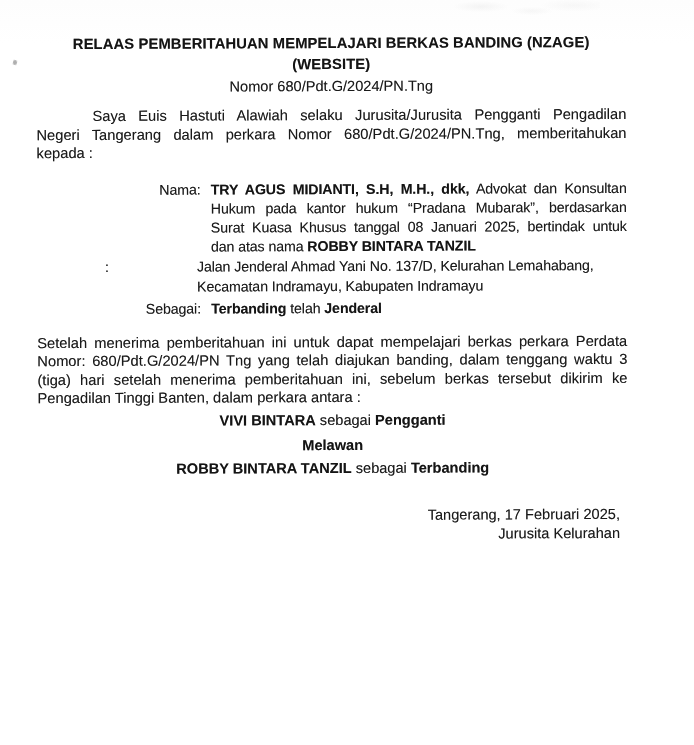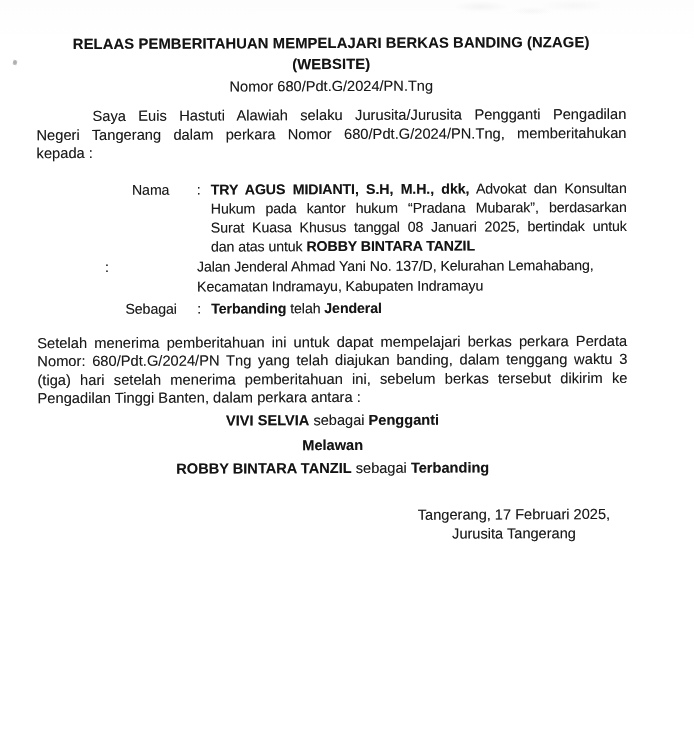--- a/index.html
+++ b/index.html
@@ -59,35 +59,35 @@
 
   .row {
     display: grid;
     grid-template-columns: 92px 14px 1fr; 
     margin-left: 68px;
     font-size: 14.2px; line-height: 19.2px; letter-spacing: -0.1px;
   }
   .row-nama    { margin-top: 18px; }
   .row-alamat  { margin-top: 1px; }
   .row-sebagai { margin-top: 3px; }
-  .row .lbl { text-align: center; }
+  .row .lbl { text-align: right; }
   .row .col { text-align: left; }
   .val .vjline { text-align: justify; text-align-last: justify; white-space: nowrap; }
   .val .vlast  { text-align: left; white-space: nowrap; }
 
   .party { font-size: 14.6px; line-height: 19px; }
   .party-1 { margin-top: 4px; }
   .party-vs { margin-top: 6px; }
   .party-2 { margin-top: 4px; }
 
   .sigblock {
     margin-top: 28px;
     margin-left: auto; margin-right: 8px;
     width: 212px;
-    text-align: center;
+    text-align: right;
     font-size: 14.6px; line-height: 19px;
   }
   .signame { margin-top: 40px; }
 </style>
 </head>
 <body>
 
 <div class="page">
 
   <div class="smudge-top"></div>
@@ -107,21 +107,21 @@
       <div class="lastline">kepada :</div>
     </div>
 
     <div class="row row-nama">
       <div class="lbl">Nama</div>
       <div class="col">:</div>
       <div class="val">
         <div class="vjline"><span class="b">TRY AGUS MIDIANTI, S.H, M.H., dkk,</span><span> Advokat dan Konsultan</span></div>
         <div class="vjline">Hukum pada kantor hukum “Pradana Mubarak”, berdasarkan</div>
         <div class="vjline">Surat Kuasa Khusus tanggal 08 Januari 2025, bertindak untuk</div>
-        <div class="vlast"><span>dan atas untuk </span><span class="b">ROBBY BINTARA TANZIL</span></div>
+        <div class="vlast"><span>dan atas nama </span><span class="b">ROBBY BINTARA TANZIL</span></div>
       </div>
     </div>
 
     <div class="row row-alamat">
       <div class="col">:</div>
       <div class="val">
         <div class="vjline">Jalan Jenderal Ahmad Yani No. 137/D, Kelurahan Lemahabang,</div>
         <div class="vlast">Kecamatan Indramayu, Kabupaten Indramayu</div>
       </div>
     </div>
@@ -134,23 +134,23 @@
       </div>
     </div>
 
     <div class="para para-close">
       <div class="jline">Setelah menerima pemberitahuan ini untuk dapat mempelajari berkas perkara Perdata</div>
       <div class="jline">Nomor: 680/Pdt.G/2024/PN Tng yang telah diajukan banding, dalam tenggang waktu 3</div>
       <div class="jline">(tiga) hari setelah menerima pemberitahuan ini, sebelum berkas tersebut dikirim ke</div>
       <div class="lastline">Pengadilan Tinggi Banten, dalam perkara antara :</div>
     </div>
 
-    <div class="party party-1 center"><span class="b">VIVI SELVIA</span><span>  sebagai </span><span class="b">Pengganti</span></div>
+    <div class="party party-1 center"><span class="b">VIVI BINTARA</span><span>  sebagai </span><span class="b">Pengganti</span></div>
     <div class="party party-vs center b">Melawan</div>
     <div class="party party-2 center"><span class="b">ROBBY BINTARA TANZIL</span><span> sebagai </span><span class="b">Terbanding</span></div>
 
     <div class="sigblock">
       <div>Tangerang, 17 Februari 2025,</div>
-      <div>Jurusita Tangerang</div>
+      <div>Jurusita Kelurahan</div>
     </div>
 
   </div>
 </div>
 
 </body></html>

